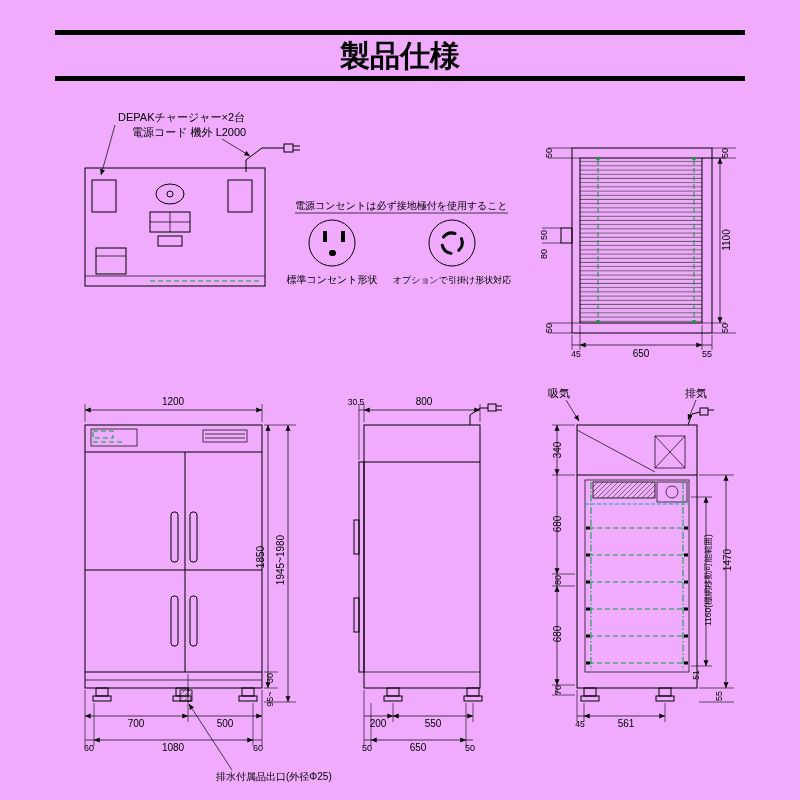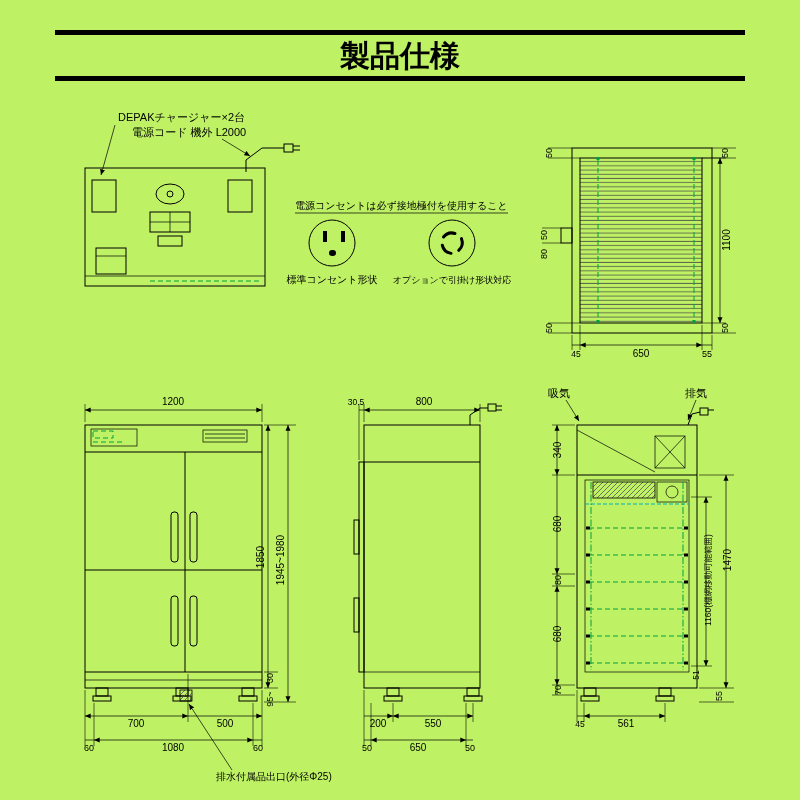--- a/index.html
+++ b/index.html
@@ -1,16 +1,16 @@
 <!DOCTYPE html>
 <html><head>
 <meta charset="utf-8">
 <style>
   html,body{margin:0;padding:0;background:#fff;}
-  #page{position:relative;width:800px;height:800px;background:#bef264;overflow:hidden;}
+  #page{position:relative;width:800px;height:800px;background:#f0abfc;overflow:hidden;}
   svg text{font-family:"Liberation Sans","DejaVu Sans",sans-serif;fill:#000;}
   .title{font-size:30px;font-weight:bold;}
   .t11{font-size:11px;}
   .t10{font-size:10px;}
   .t9{font-size:9px;}
   .t8{font-size:8.5px;}
   .ln{fill:none;stroke:#000;stroke-width:1;}
   .thin{fill:none;stroke:#000;stroke-width:0.7;}
   .ext{fill:none;stroke:#000;stroke-width:0.6;}
   .grnd{fill:none;stroke:#00a040;stroke-width:1;stroke-dasharray:5,3;}

